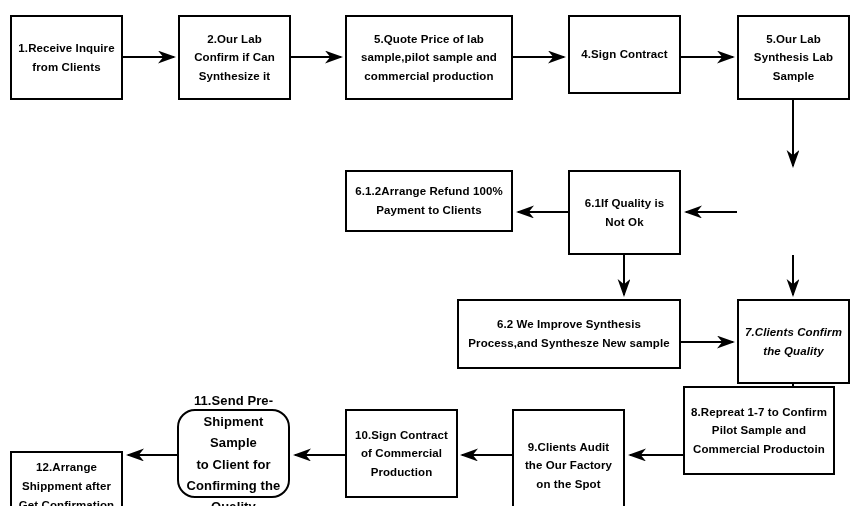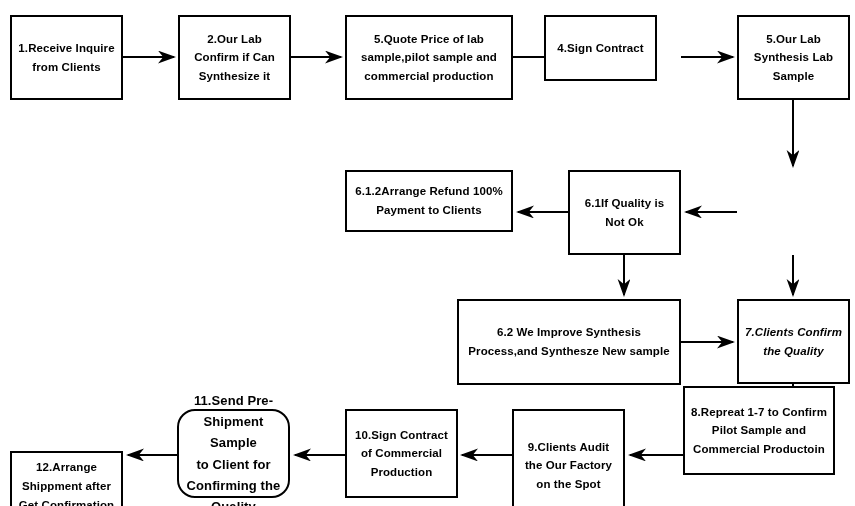--- a/index.html
+++ b/index.html
@@ -85,31 +85,31 @@
   </svg>
 
   <div class="node" style="left:10px;  top:15px;  width:113px; height:85px;">1.Receive Inquire
 from  Clients</div>
   <div class="node" style="left:178px; top:15px;  width:113px; height:85px;">2.Our Lab
 Confirm if Can
 Synthesize it</div>
   <div class="node" style="left:345px; top:15px;  width:168px; height:85px;">5.Quote Price of lab
 sample,pilot sample and
 commercial production</div>
-  <div class="node" style="left:544px; top:15px;  width:113px; height:66px;">4.Sign Contract</div>
+  <div class="node" style="left:568px; top:15px;  width:113px; height:79px;">4.Sign Contract</div>
   <div class="node" style="left:737px; top:15px;  width:113px; height:85px;">5.Our Lab
 Synthesis Lab
 Sample</div>
 
   <div class="node" style="left:568px; top:170px; width:113px; height:85px;">6.1If Quality is
 Not Ok</div>
   <div class="node" style="left:345px; top:170px; width:168px; height:62px;">6.1.2Arrange Refund 100%
 Payment to Clients</div>
 
-  <div class="node" style="left:457px; top:299px; width:224px; height:86px;">6.2 We Improve Synthesis
+  <div class="node" style="left:457px; top:299px; width:224px; height:70px;">6.2 We Improve Synthesis
 Process,and Synthesze New sample</div>
   <div class="node" style="left:737px; top:299px; width:113px; height:85px;font-style:italic;">7.Clients Confirm
 the Quality</div>
 
   <div class="node" style="left:683px; top:386px; width:152px; height:89px;">8.Repreat 1-7 to Confirm
 Pilot Sample and
 Commercial Productoin</div>
   <div class="node" style="left:512px; top:409px; width:113px; height:113px;">9.Clients Audit
 the Our Factory
 on the Spot</div>

